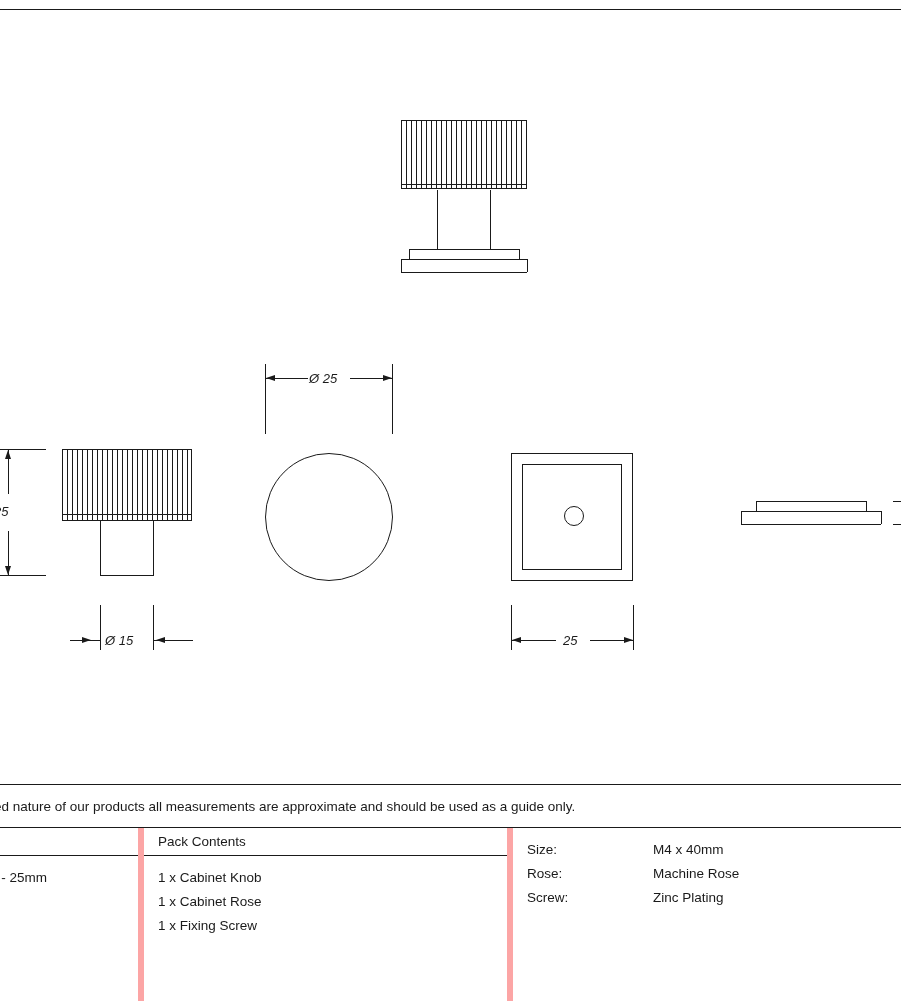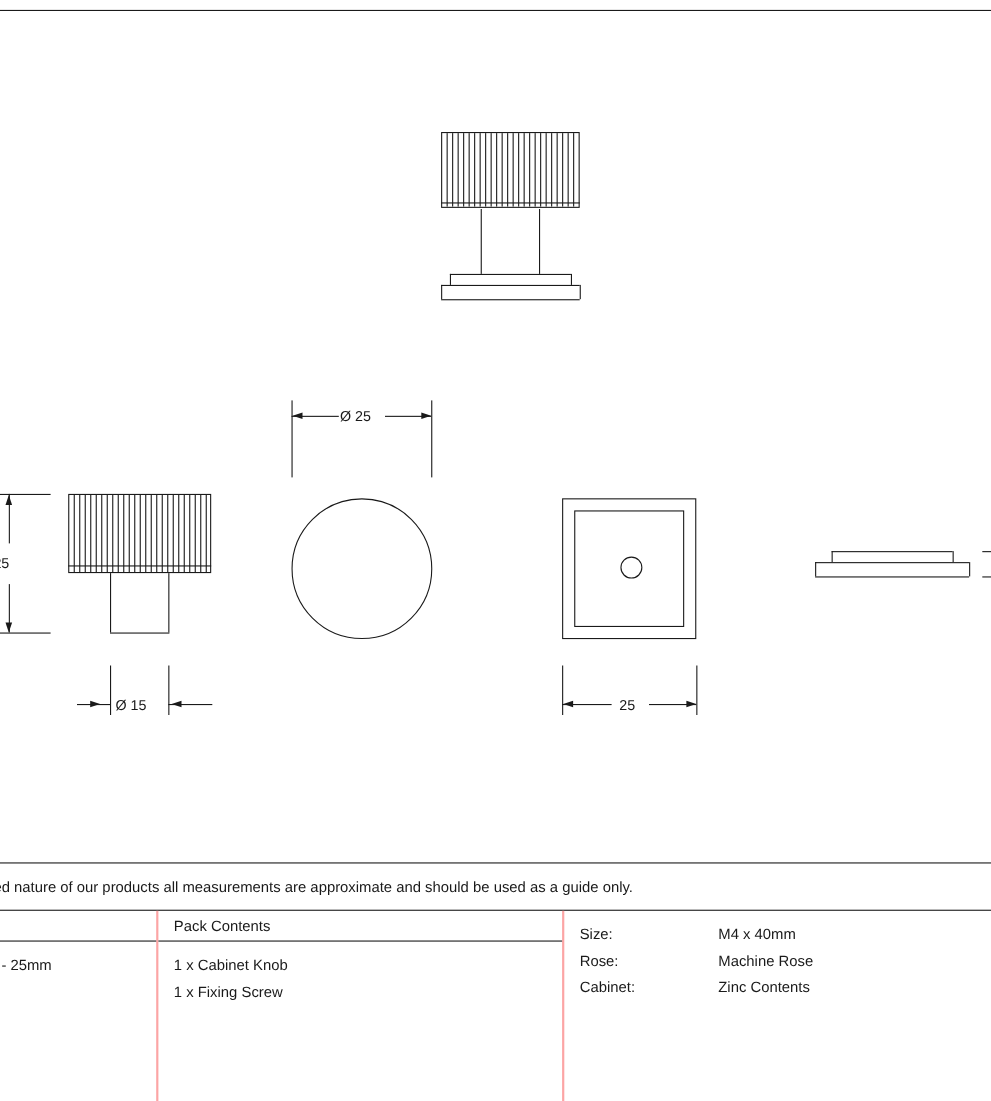--- a/index.html
+++ b/index.html
@@ -28,20 +28,21 @@
     width: 901px;
     height: 1px;
     background: #1a1a1a;
   }
   
   .drawing {
     position: absolute;
     left: 0; top: 9px;
     width: 804px;
     height: 770px;
+    font-style: italic;
   }
   
   .ln {
     position: absolute;
     background: #1a1a1a;
   }
   .h1 { height: 1px; }
   .v1 { width: 1px; }
   .knurl-box {
     position: absolute;
@@ -129,21 +130,21 @@
     margin-left: -6px;
     white-space: nowrap;
   }
   .cols {
     display: flex;
     height: 174px;
     box-sizing: border-box;
   }
   .col {
     box-sizing: border-box;
-    border-right: 2px solid #fca5a5;
+    border-right: 6px solid #fca5a5;
     position: relative;
   }
   .col-a { width: 144px; }
   .col-b { width: 369px; }
   .col-c { width: 388px; border-right: none; }
   .col-head {
     font-size: 13.5px;
     padding: 6px 0 0 14px;
     height: 28px;
     box-sizing: border-box;
@@ -325,37 +326,38 @@
         <div class="col-head"></div>
         <div class="col-body">
           <div>b - 25mm</div>
         </div>
       </div>
 
       <div class="col col-b">
         <div class="col-head">Pack Contents</div>
         <div class="col-body">
           <div>1 x Cabinet Knob</div>
+          <div>1 x Cabinet Rose</div>
           <div>1 x Fixing Screw</div>
         </div>
       </div>
 
       <div class="col col-c">
         <div class="col-body">
           <div class="kv">
             <span class="k">Size:</span>
             <span>M4 x 40mm</span>
           </div>
           <div class="kv">
             <span class="k">Rose:</span>
             <span>Machine Rose</span>
           </div>
           <div class="kv">
-            <span class="k">Cabinet:</span>
-            <span>Zinc Contents</span>
+            <span class="k">Screw:</span>
+            <span>Zinc Plating</span>
           </div>
         </div>
       </div>
 
     </div>
   </div>
 
 </div>
 
 </body></html>

